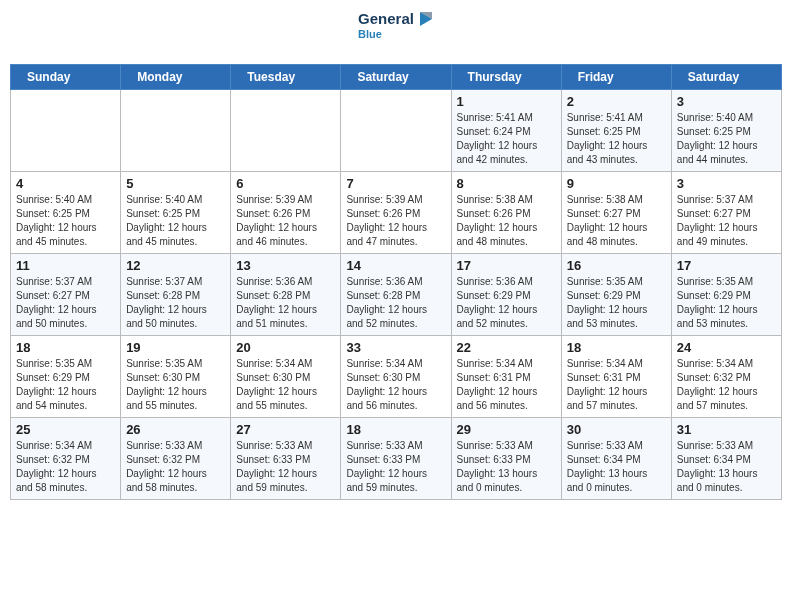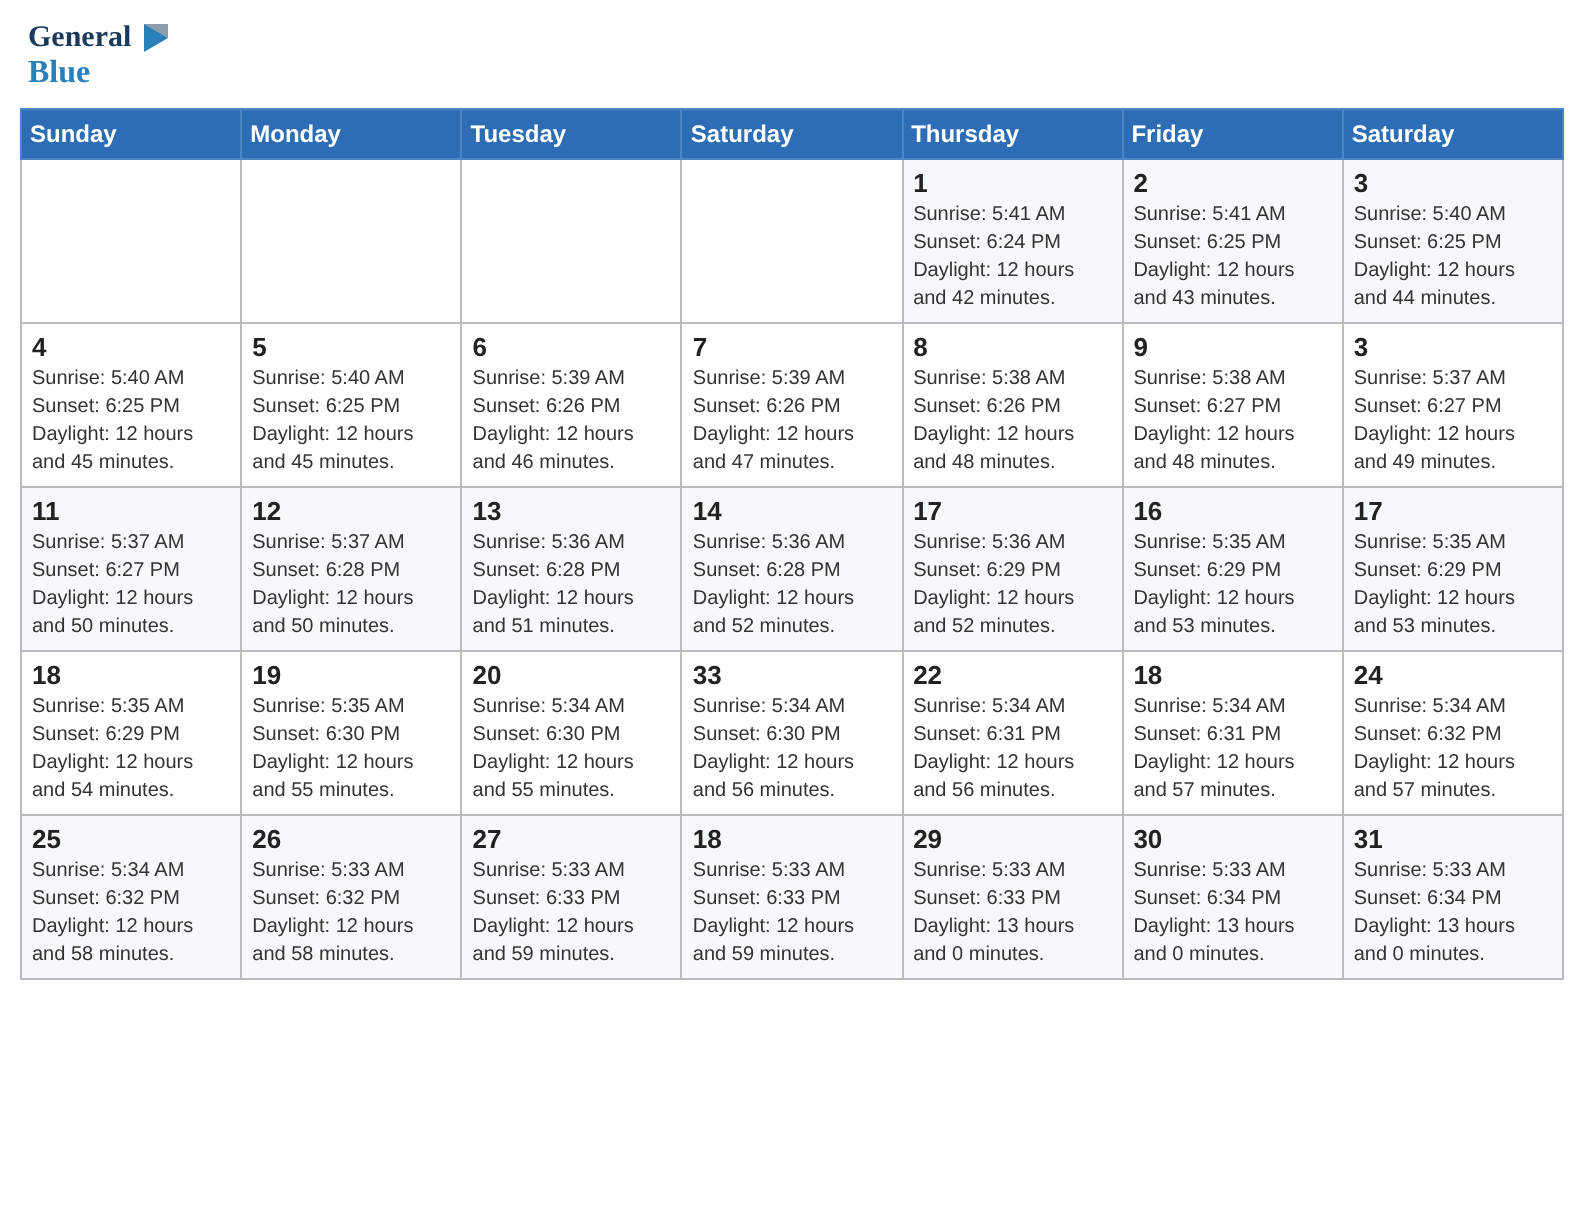--- a/index.html
+++ b/index.html
@@ -5,25 +5,24 @@
     * { box-sizing: border-box; margin: 0; padding: 0; }
     body {
       font-family: Arial, sans-serif;
       background: #fff;
       width: 792px;
       min-height: 612px;
       padding: 10px;
     }
     .header {
       display: flex;
-      justify-content: flex-start;
+      justify-content: center;
       align-items: flex-start;
-      margin-bottom: 8px;
+      margin-bottom: 24px;
       padding: 0 4px;
-      font-family: Liberation Serif, serif;
     }
     .logo {
       display: flex;
       align-items: center;
       gap: 4px;
     }
     .title-block {
       text-align: right;
     }
     .month-title {
@@ -38,21 +37,21 @@
     .calendar {
       width: 100%;
       border-collapse: collapse;
       border: 1px solid #bbb;
     }
     .calendar th {
       background-color: #2d6db5;
       color: #fff;
       font-size: 12px;
       font-weight: bold;
-      padding: 5px 4px;
+      padding: 5px 16px;
       text-align: left;
       border: 1px solid #4a85c5;
     }
     .calendar td {
       border: 1px solid #bbb;
       vertical-align: top;
       padding: 4px 5px;
       width: 110px;
       min-height: 80px;
       font-size: 10.5px;
@@ -87,21 +86,21 @@
 <div class="header">
   <div class="logo">
   <div style="line-height:1.1">
     <div style="font-size:15px;font-weight:bold;color:#1a3a5c;display:flex;align-items:center;gap:2px">
       <span style="color:#1a3a5c">General</span>
       <svg width="18" height="18" viewBox="0 0 18 18">
         <polygon points="4,2 16,9 4,16" fill="#2980b9"></polygon>
         <polygon points="4,2 16,2 16,9" fill="#1a3a5c" opacity="0.5"></polygon>
       </svg>
     </div>
-    <div style="font-size:16px;font-weight:bold;color:#2980b9">Blue</div>
+    <div style="font-size:11px;font-weight:bold;color:#2980b9">Blue</div>
   </div>
 </div>
   <div class="title-block">
     <div class="month-title"></div>
     <div class="location-title"></div>
   </div>
 </div>
 
 <table class="calendar">
   <thead>

